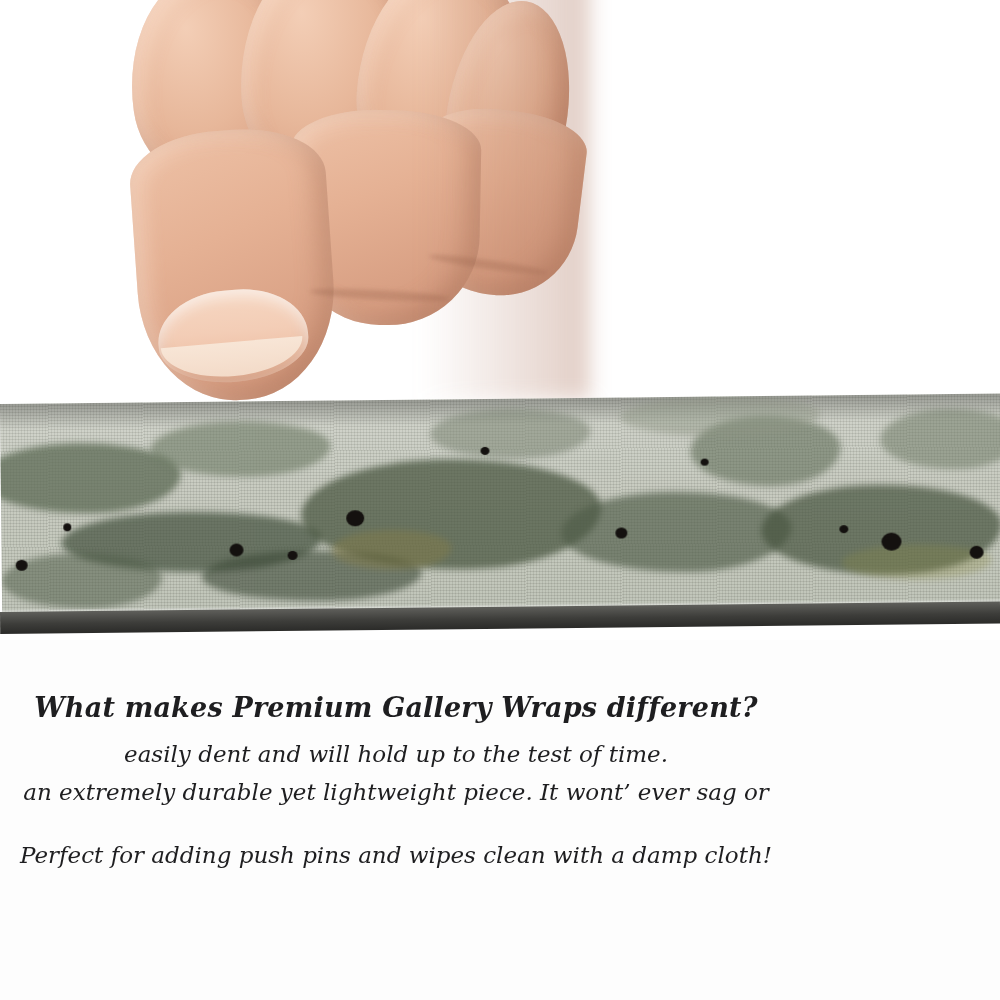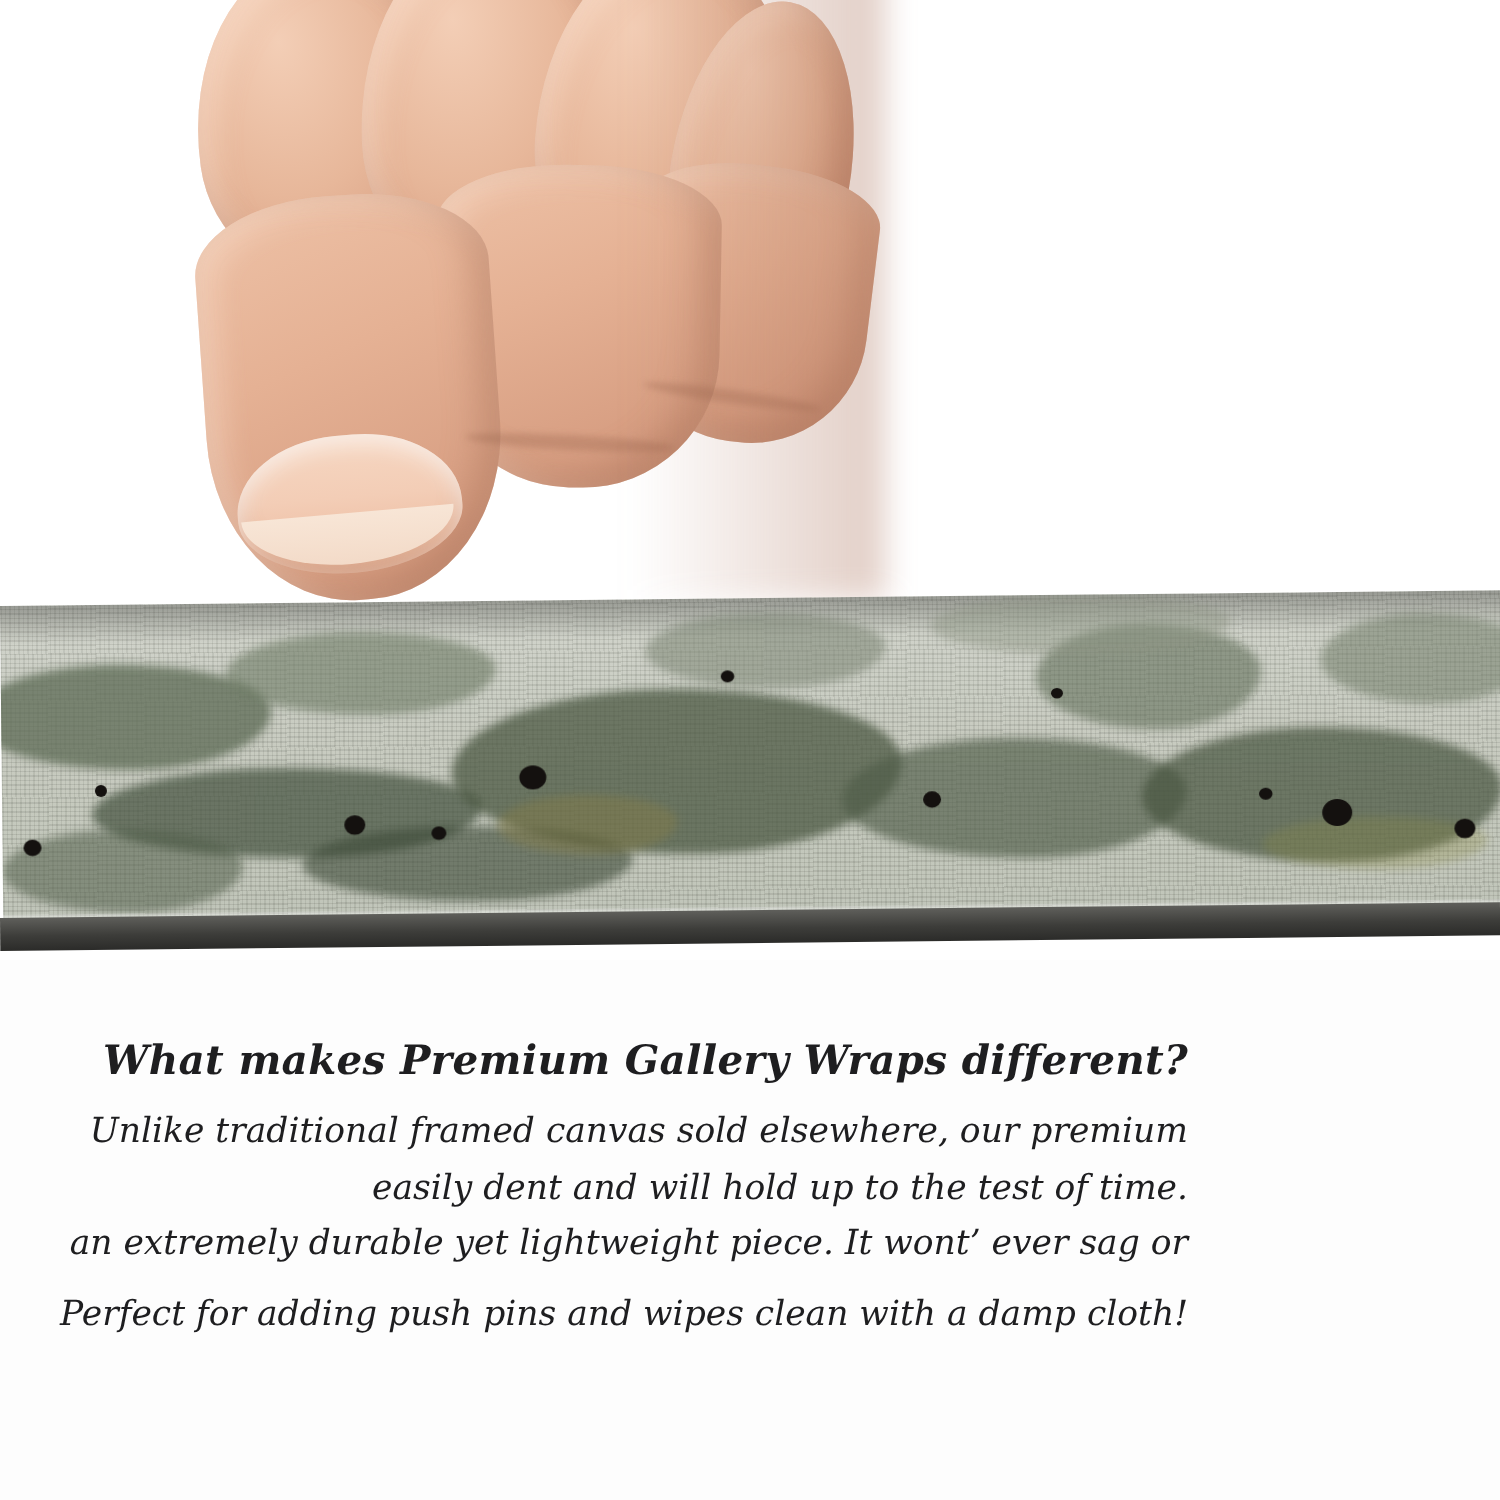--- a/index.html
+++ b/index.html
@@ -149,41 +149,41 @@
     transform: rotate(-0.6deg);
     transform-origin: 0 0;
   }
 
   
   .caption {
     position: absolute;
     left: 0;
     top: 692px;
     width: 792px;
-    text-align: right;
+    text-align: center;
     font-family: "DejaVu Serif", serif;
     font-style: italic;
     color: #1e1e20;
   }
   .caption-heading {
     font-size: 27px;
     font-weight: bold;
     letter-spacing: 0.2px;
     margin: 0 0 12px 0;
     line-height: 1.2;
   }
   .caption-body {
     font-size: 23px;
     line-height: 1.62;
     margin: 0;
   }
   .caption-line { display: block; }
   .caption-last {
     display: block;
-    margin-top: 10px;
+    margin-top: 26px;
   }
 </style>
 </head>
 <body>
 
 <div class="page">
 
   <div class="photo-area">
 
     <div class="hand">
@@ -238,20 +238,19 @@
       <div class="dark-speck" style="left:62px;  top:120px; width:8px;  height:8px;"></div>
       <div class="dark-speck" style="left:700px; top:62px;  width:8px;  height:7px;"></div>
     </div>
     <div class="strip-edge-hi"></div>
     <div class="strip-edge"></div>
   </div>
 
   <div class="caption">
     <h2 class="caption-heading">What makes Premium Gallery Wraps different?</h2>
     <p class="caption-body">
-      <span class="caption-line">Unlike traditional framed canvas sold elsewhere, our premium</span>
       <span class="caption-line">easily dent and will hold up to the test of time.</span>
       <span class="caption-line">an extremely durable yet lightweight piece. It wont’ ever sag or</span>
       <span class="caption-last">Perfect for adding push pins and wipes clean with a damp cloth!</span>
     </p>
   </div>
 
 </div>
 
 </body></html>

